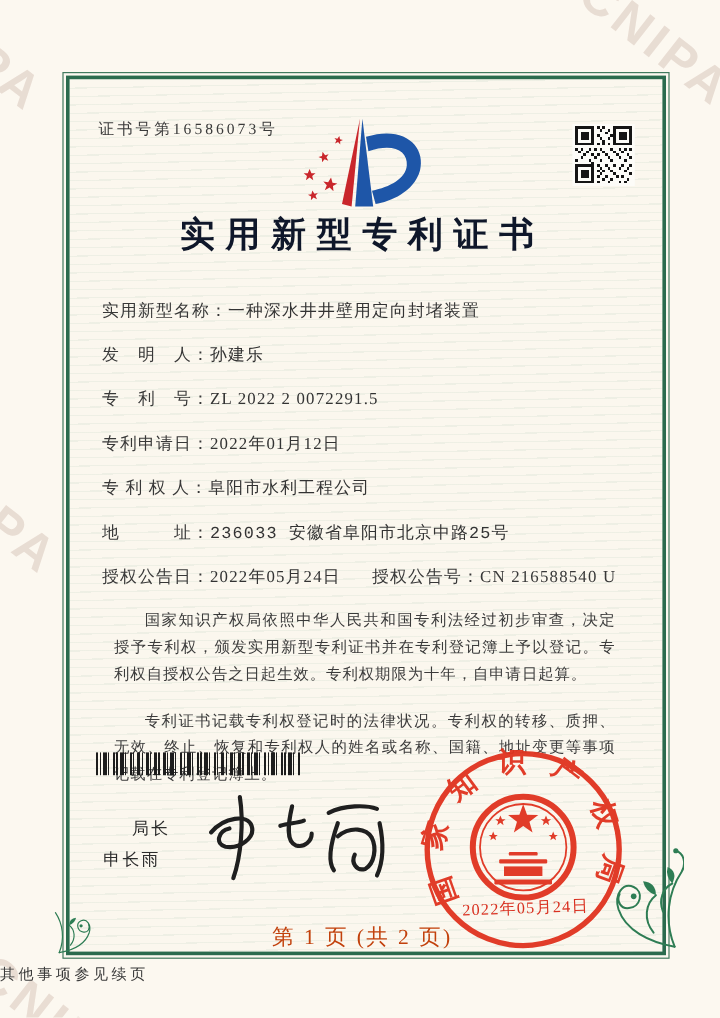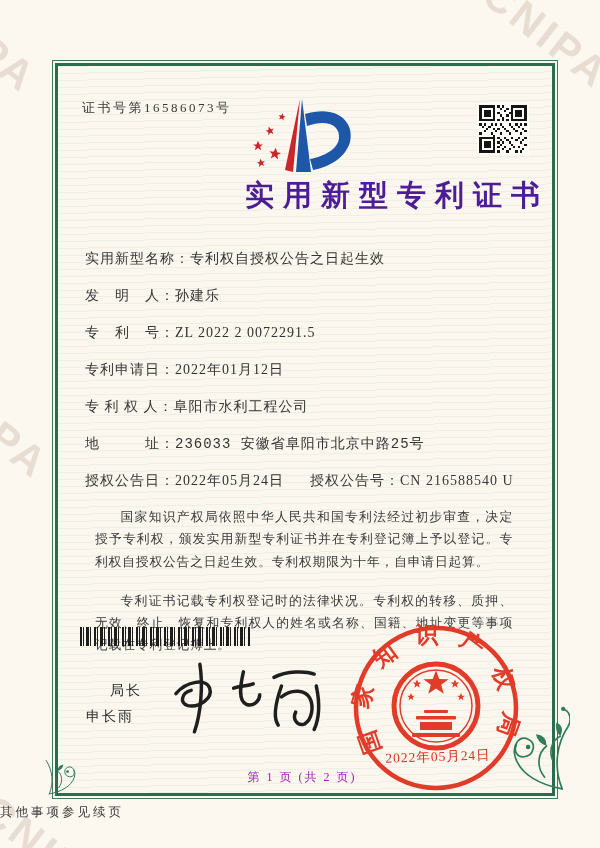--- a/index.html
+++ b/index.html
@@ -30,22 +30,22 @@
   }
 
   .cert-no{
     position:absolute;left:82px;top:99px;font-size:13px;letter-spacing:2.5px;color:#3a3a3a;z-index:3;
   }
 
   .logo{position:absolute;left:243px;top:94px;width:118px;height:82px;z-index:3;}
   .qr{position:absolute;left:477px;top:103px;width:52px;height:52px;z-index:3;}
 
   .title{
-    position:absolute;left:55px;top:176px;width:494px;text-align:right;
-    font-size:29px;font-weight:700;letter-spacing:9px;color:#4c1d95;z-index:3;
+    position:absolute;left:55px;top:176px;width:494px;text-align:center;
+    font-size:29px;font-weight:700;letter-spacing:9px;color:#0f172a;z-index:3;
   }
 
   .row{position:absolute;left:85px;font-size:14px;color:#383838;letter-spacing:1px;z-index:3;white-space:nowrap;}
   .row .lbl{color:#383838;margin-top:28px;}
   .row .val{color:#333;}
   .row2{position:absolute;left:310px;font-size:14px;color:#383838;letter-spacing:1px;z-index:3;white-space:nowrap;}
 
   .body-text{
     position:absolute;left:78px;top:489px;width:452px;z-index:3;
     font-size:12.8px;line-height:1.74;letter-spacing:0.8px;color:#3b3b3b;text-align:justify;
@@ -72,21 +72,21 @@
   .signature{position:absolute;left:152px;top:658px;width:185px;height:80px;z-index:3;}
 
   .seal{position:absolute;left:350px;top:622px;width:172px;height:172px;z-index:5;opacity:.95;}
   .seal-date{
     position:absolute;left:352px;top:748px;width:172px;text-align:center;z-index:6;
     color:#d93020;font-size:13.5px;letter-spacing:1px;transform:rotate(-2deg);
   }
 
   .page-info{
     position:absolute;left:55px;top:769px;width:494px;text-align:center;
-    font-size:12px;letter-spacing:2px;color:#a21caf;z-index:3;
+    font-size:18px;letter-spacing:2px;color:#c2410c;z-index:3;
   }
   .note{
     position:absolute;left:0;top:804px;width:600px;text-align:left;
     font-size:12.5px;letter-spacing:3px;color:#3a3a3a;z-index:3;
   }
 
   .flourish{position:absolute;z-index:2;}
   .flourish.br{left:492px;top:698px;width:78px;height:96px;}
   .flourish.bl{left:34px;top:746px;width:64px;height:50px;transform:scaleX(-1);}
 </style>
@@ -138,21 +138,21 @@
       <path d="M2 2h3v3h-3z"></path>
         <path d="M16 2h3v3h-3z"></path>
         <path d="M2 16h3v3h-3z"></path>
       <path d="M8 0h1v1h-1zM10 0h1v1h-1zM9 1h1v1h-1zM12 1h1v1h-1zM11 2h1v1h-1zM8 3h1v1h-1zM13 3h1v1h-1zM9 4h1v1h-1zM12 4h1v1h-1zM10 5h1v1h-1zM8 6h1v1h-1zM10 6h1v1h-1zM12 6h1v1h-1zM0 8h1v1h-1zM2 8h1v1h-1zM5 8h1v1h-1zM7 8h1v1h-1zM9 8h1v1h-1zM13 8h1v1h-1zM16 8h1v1h-1zM18 8h1v1h-1zM20 8h1v1h-1zM1 9h1v1h-1zM4 9h1v1h-1zM10 9h1v1h-1zM14 9h1v1h-1zM17 9h1v1h-1zM3 10h1v1h-1zM6 10h1v1h-1zM8 10h1v1h-1zM11 10h1v1h-1zM15 10h1v1h-1zM19 10h1v1h-1zM2 11h1v1h-1zM7 11h1v1h-1zM12 11h1v1h-1zM16 11h1v1h-1zM20 11h1v1h-1zM0 12h1v1h-1zM5 12h1v1h-1zM9 12h1v1h-1zM13 12h1v1h-1zM18 12h1v1h-1zM6 13h1v1h-1zM8 14h1v1h-1zM11 14h1v1h-1zM14 14h1v1h-1zM17 14h1v1h-1zM20 14h1v1h-1zM9 15h1v1h-1zM12 15h1v1h-1zM16 15h1v1h-1zM19 15h1v1h-1zM8 16h1v1h-1zM10 16h1v1h-1zM13 16h1v1h-1zM18 16h1v1h-1zM9 17h1v1h-1zM14 17h1v1h-1zM20 17h1v1h-1zM8 18h1v1h-1zM11 18h1v1h-1zM15 18h1v1h-1zM17 18h1v1h-1zM10 19h1v1h-1zM13 19h1v1h-1zM19 19h1v1h-1zM8 20h1v1h-1zM12 20h1v1h-1zM16 20h1v1h-1zM18 20h1v1h-1z"></path>
     </g>
   </svg>
 
   <div class="title">实用新型专利证书</div>
 
   <div class="row" style="top:250px;">
-    <span class="lbl">实用新型名称：</span><span class="val">专利权自授权公告之日起生效</span>
+    <span class="lbl">实用新型名称：</span><span class="val">一种深水井井壁用定向封堵装置</span>
   </div>
   <div class="row" style="top:287px;">
     <span class="lbl">发　明　人：</span><span class="val">孙建乐</span>
   </div>
   <div class="row" style="top:324px;">
     <span class="lbl">专　利　号：</span><span class="val">ZL 2022 2 0072291.5</span>
   </div>
   <div class="row" style="top:361px;">
     <span class="lbl">专利申请日：</span><span class="val">2022年01月12日</span>
   </div>

